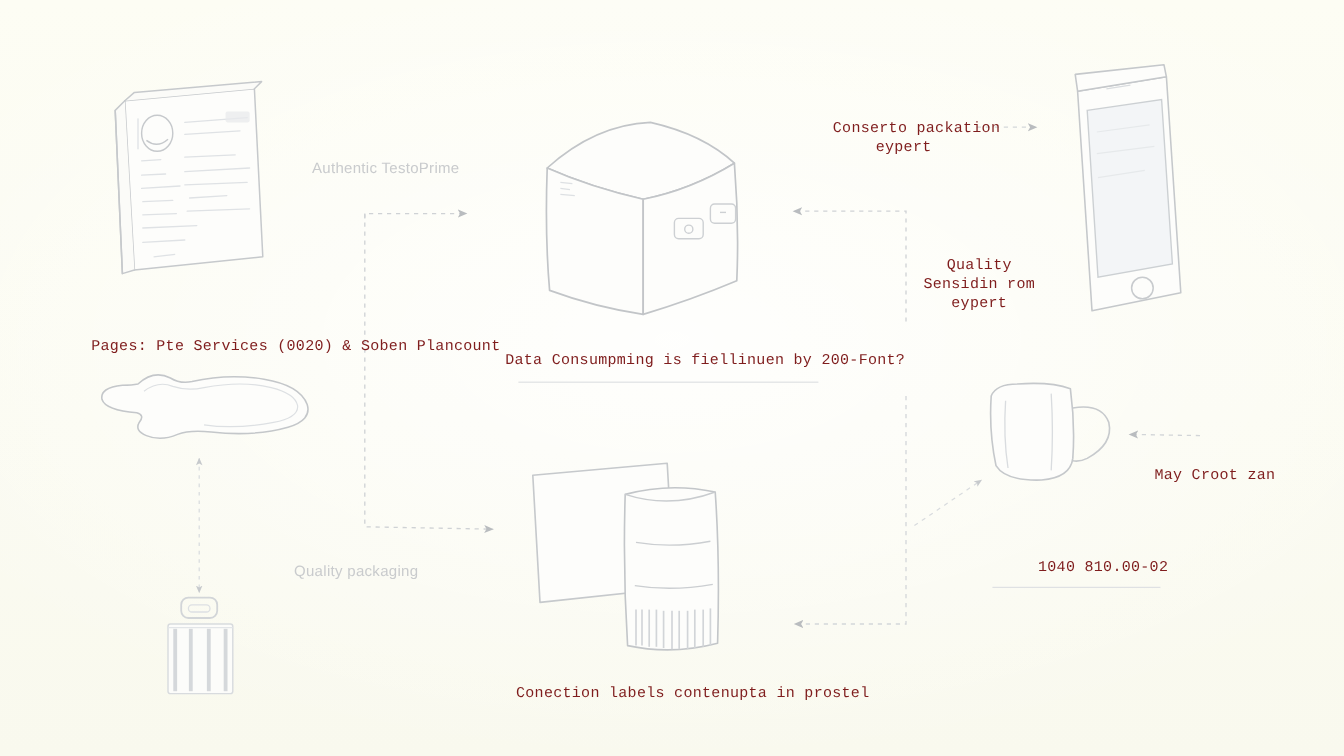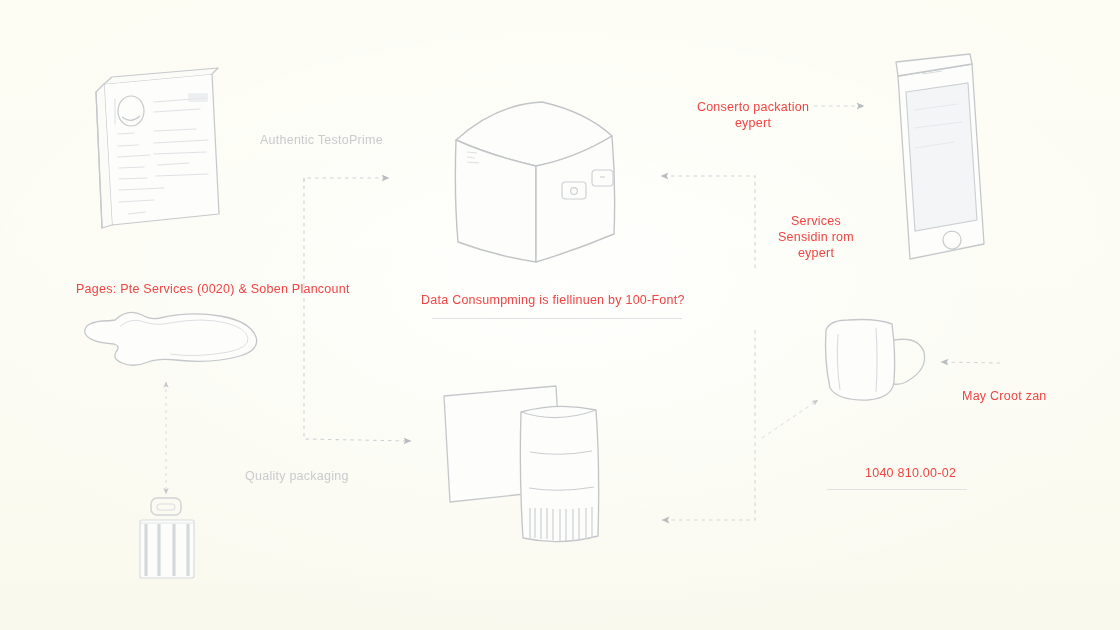--- a/index.html
+++ b/index.html
@@ -37,21 +37,22 @@
   .label {
     position: absolute;
     color: #c9cbcd;
     font-size: 12.5px;
     line-height: 16px;
     letter-spacing: 0.25px;
     white-space: pre;
     font-family: "Liberation Sans", sans-serif;
   }
   .label.faint {
-    color: #ef4444;
+    color: #7f1d1d;
+    font-family: Liberation Mono, monospace;
   }
   .label.center {
     text-align: center;
   }
   .connector {
     position: absolute;
     left: 0;
     top: 0;
     width: 1120px;
     height: 630px;
@@ -284,29 +285,30 @@
     </svg>
   </div>
 
   <div class="rule" style="left:432px; top:318px; width:250px;"></div>
   <div class="rule" style="left:827px; top:489px; width:140px;"></div>
 
   <div class="label" style="left:260px; top:132px;">Authentic TestoPrime</div>
 
   <div class="label faint" style="left:44px; top:281px;margin-left:32px;">Pages: Pte Services (0020) &amp; Soben Plancount</div>
 
-  <div class="label faint" style="left:421px; top:292px;">Data Consumpming is fiellinuen by 100-Font?</div>
+  <div class="label faint" style="left:421px; top:292px;">Data Consumpming is fiellinuen by 200-Font?</div>
 
   <div class="label faint center" style="left:694px; top:99px; width:118px;">Conserto packation
 eypert</div>
 
-  <div class="label faint center" style="left:768px; top:213px; width:96px;">Services
+  <div class="label faint center" style="left:768px; top:213px; width:96px;">Quality
 Sensidin rom
 eypert</div>
 
   <div class="label" style="left:245px; top:468px;text-align:right;">Quality packaging</div>
 
+  <div class="label faint" style="left:430px; top:570px;">Conection labels contenupta in prostel</div>
 
   <div class="label faint" style="left:962px; top:388px;">May Croot zan</div>
 
   <div class="label faint" style="left:865px; top:465px;">1040 810.00-02</div>
 
 </div>
 
 </body></html>

